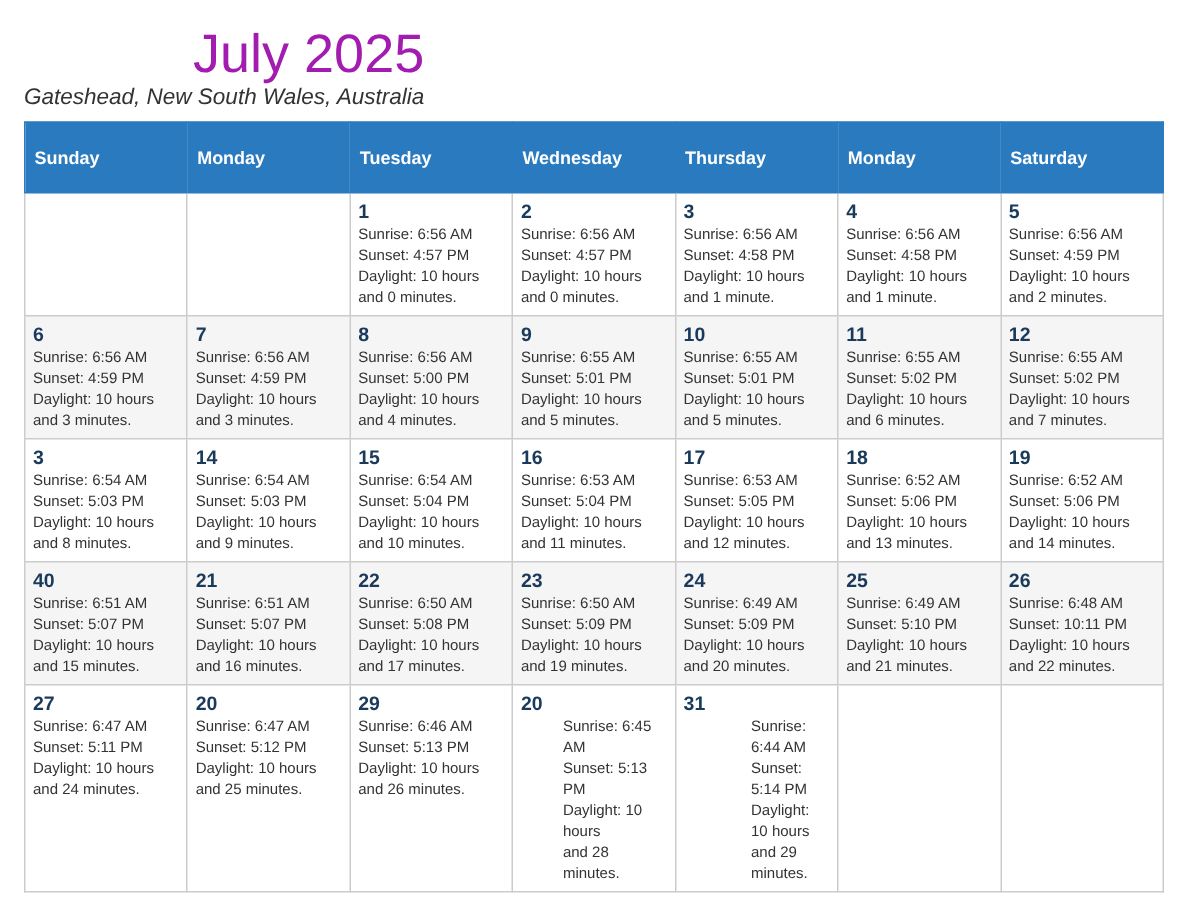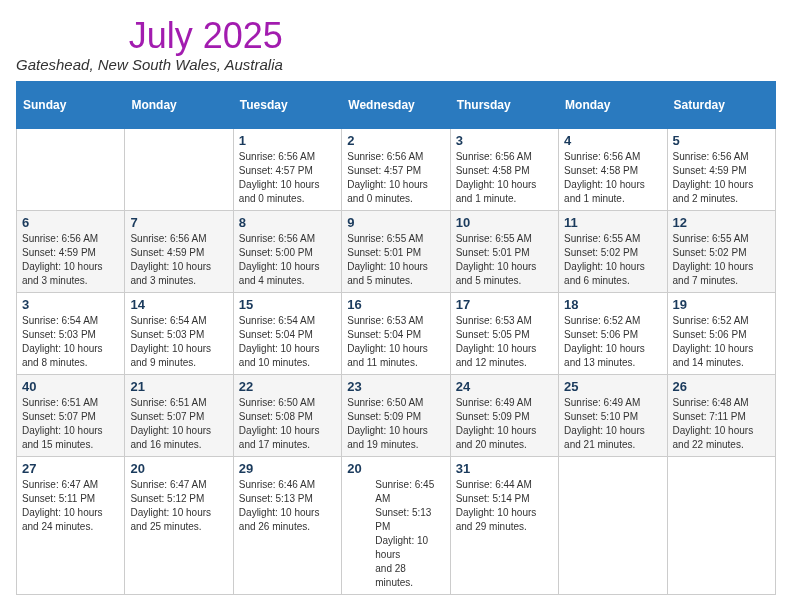--- a/index.html
+++ b/index.html
@@ -289,21 +289,21 @@
         <td>
           <span class="day-number">25</span>
           <div class="day-info" style="white-space: pre-line;">Sunrise: 6:49 AM
 Sunset: 5:10 PM
 Daylight: 10 hours
 and 21 minutes.</div>
         </td>
         <td>
           <span class="day-number">26</span>
           <div class="day-info" style="white-space: pre-line;">Sunrise: 6:48 AM
-Sunset: 7:11 PM
+Sunset: 10:11 PM
 Daylight: 10 hours
 and 22 minutes.</div>
         </td>
       </tr>
       <tr>
         <td>
           <span class="day-number">27</span>
           <div class="day-info" style="white-space: pre-line;">Sunrise: 6:47 AM
 Sunset: 5:11 PM
 Daylight: 10 hours
@@ -325,21 +325,21 @@
         </td>
         <td>
           <span class="day-number">20</span>
           <div class="day-info" style="white-space: pre-line; margin-left: 28px;">Sunrise: 6:45 AM
 Sunset: 5:13 PM
 Daylight: 10 hours
 and 28 minutes.</div>
         </td>
         <td>
           <span class="day-number">31</span>
-          <div class="day-info" style="white-space: pre-line;">Sunrise: 6:44 AM
+          <div class="day-info" style="white-space: pre-line; margin-left: 45px;">Sunrise: 6:44 AM
 Sunset: 5:14 PM
 Daylight: 10 hours
 and 29 minutes.</div>
         </td>
         <td class="empty-cell"></td>
         <td class="empty-cell"></td>
       </tr>
     </tbody>
 </table>
 

